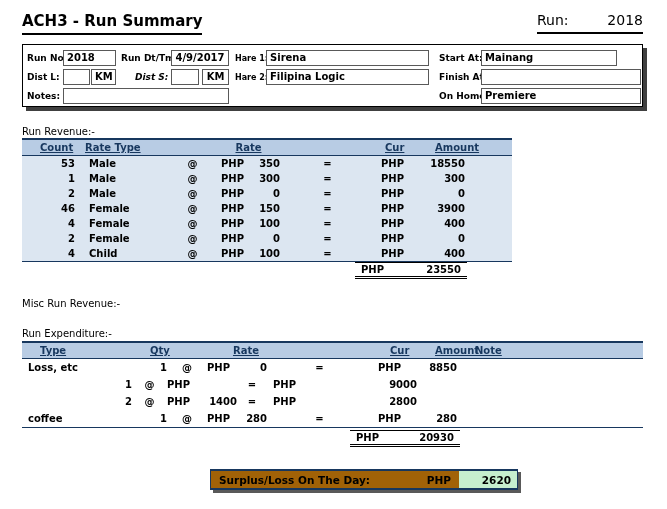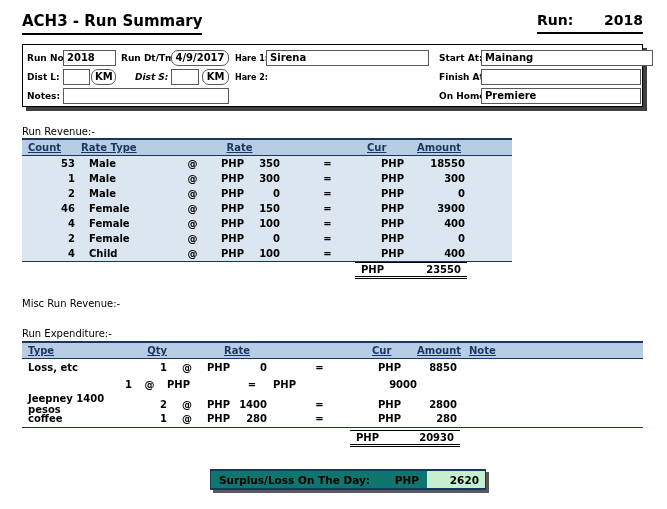--- a/index.html
+++ b/index.html
@@ -10,49 +10,49 @@
   }
   .abs { position:absolute; }
 
   
   .title-left {
     left:22px; top:12px; font-size:15px; font-weight:bold;
     padding-bottom:3px; border-bottom:2px solid #000;
   }
   .title-right {
     left:537px; top:12px; width:106px; display:flex; justify-content:space-between;
-    font-size:14px; font-weight:bold; padding-bottom:4px; border-bottom:2px solid #000;
+    font-size:14px; font-weight:normal; padding-bottom:4px; border-bottom:2px solid #000;
   }
 
   
   .header-box {
     left:22px; top:44px; width:621px; height:63px;
     border:1px solid #000; background:#fff; box-shadow:4px 4px 0 #404040;
   }
   .hlabel { position:absolute; font-size:9px; font-weight:bold; white-space:nowrap; }
   .hlabel-sm { font-size:8px; }
   .hcell {
     position:absolute; height:16px; border:1px solid #595959; background:#fff;
     font-size:10px; font-weight:bold; line-height:14px; padding:0 3px; white-space:nowrap;
   }
-  .center { text-align:center;border-radius:7px; }
+  .center { text-align:center; }
 
   
   .section-label { font-size:10px; font-weight:normal; }
 
   
   .rev-grid, .exp-grid { display:grid; align-items:center; }
   .rev-grid { grid-template-columns:45px 95px 45px 35px 30px 95px 50px 40px 1fr; }
   .exp-grid { grid-template-columns:110px 35px 40px 30px 30px 105px 45px 40px 1fr; }
   .tbl { font-size:10px; font-weight:bold; }
   .tbl-header {
     height:18px; background:#B8CCE4; color:#17375E;
     border-top:2px solid #17375E; border-bottom:1px solid #17375E;
   }
-  .tbl-header span { text-decoration:underline; }
+  .tbl-header span { text-decoration:underline;padding-left:18px; }
   .rev-body { border-bottom:1px solid #17375E; }
   .rev-row { height:15px; background:#DCE6F1;padding-left:8px; }
   .exp-body { border-bottom:1px solid #17375E; }
   .exp-row { height:17px; background:#fff; }
   .ra { text-align:right; }
   .ca { text-align:center; }
   .pl6 { padding-left:6px; }
   .pl14 { padding-left:14px; }
   .pl12 { padding-left:12px; }
   .h-rate { grid-column:4/6; text-align:center; }
@@ -62,24 +62,24 @@
 
   
   .total-box {
     display:flex; justify-content:space-between; align-items:center;
     font-size:10px; font-weight:bold; padding:0 6px;
     border-top:1px solid #000; border-bottom:3px double #000; background:#fff;
   }
 
   
   .surplus {
-    left:210px; top:469px; width:276px; height:21px;
+    left:210px; top:469px; width:308px; height:21px;
     border-top:2px solid #17375E; border-bottom:2px solid #17375E;
     border-left:1px solid #17375E; border-right:1px solid #17375E;
-    box-shadow:3px 3px 0 #595959; background:#0f766e;
+    box-shadow:3px 3px 0 #595959; background:#a16207;
     display:flex; align-items:center; font-size:10.5px; font-weight:bold;
   }
   .surplus-label { flex:1; padding-left:8px; }
   .surplus-cur { padding-right:8px; }
   .green-cell {
     background:#C6EFCE; width:58px; height:100%;
     display:flex; align-items:center; justify-content:flex-end; padding-right:6px;
   }
 </style>
 </head>
@@ -93,29 +93,30 @@
 
 <div class="abs header-box">
 
   <span class="hlabel" style="left:4px; top:8px;">Run No:</span>
   <div class="hcell" style="left:40px; top:5px; width:53px;">2018</div>
   <span class="hlabel" style="left:98px; top:8px;">Run Dt/Tm:</span>
   <div class="hcell center" style="left:148px; top:5px; width:58px;">4/9/2017</div>
   <span class="hlabel hlabel-sm" style="left:212px; top:9px;">Hare 1:</span>
   <div class="hcell" style="left:243px; top:5px; width:163px;">Sirena</div>
   <span class="hlabel" style="left:416px; top:8px;">Start At:</span>
-  <div class="hcell" style="left:458px; top:5px; width:172px;">Mainang</div>
+  <div class="hcell" style="left:458px; top:5px; width:136px;">Mainang</div>
 
   <span class="hlabel" style="left:4px; top:27px;">Dist L:</span>
   <div class="hcell" style="left:40px; top:24px; width:27px;"></div>
   <div class="hcell center" style="left:68px; top:24px; width:25px;">KM</div>
   <span class="hlabel" style="left:112px; top:27px;font-style:italic;">Dist S:</span>
   <div class="hcell" style="left:148px; top:24px; width:28px;"></div>
   <div class="hcell center" style="left:179px; top:24px; width:27px;">KM</div>
   <span class="hlabel hlabel-sm" style="left:212px; top:28px;">Hare 2:</span>
+  <div class="hcell" style="left:243px; top:24px; width:163px;">Filipina Logic</div>
   <span class="hlabel" style="left:416px; top:27px;">Finish At:</span>
   <div class="hcell" style="left:458px; top:24px; width:160px;"></div>
 
   <span class="hlabel" style="left:4px; top:46px;">Notes:</span>
   <div class="hcell" style="left:40px; top:43px; width:166px;"></div>
   <span class="hlabel" style="left:416px; top:46px;">On Home:</span>
   <div class="hcell" style="left:458px; top:43px; width:160px;">Premiere</div>
 </div>
 
 <div class="abs section-label" style="left:22px; top:126px;">Run Revenue:-</div>
@@ -243,21 +244,20 @@
         <span class="ra">1</span>
         <span class="ca">@</span>
         <span>PHP</span>
         <span class="ra"></span>
         <span class="ca">=</span>
         <span class="pl6">PHP</span>
         <span class="ra">9000</span>
         <span class="pl12"></span>
     </div>
     <div class="exp-grid exp-row">
-      <span class="pl6">Jeepney 1400 pesos</span>
         <span class="ra">2</span>
         <span class="ca">@</span>
         <span>PHP</span>
         <span class="ra">1400</span>
         <span class="ca">=</span>
         <span class="pl6">PHP</span>
         <span class="ra">2800</span>
         <span class="pl12"></span>
     </div>
     <div class="exp-grid exp-row">

